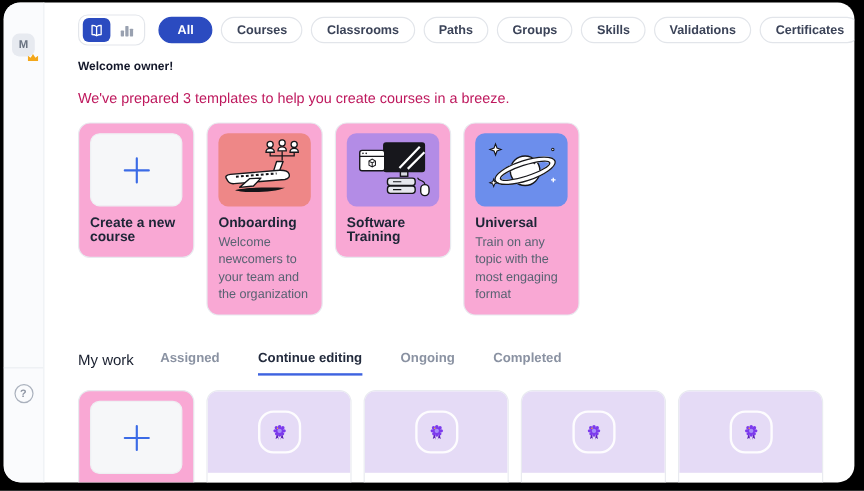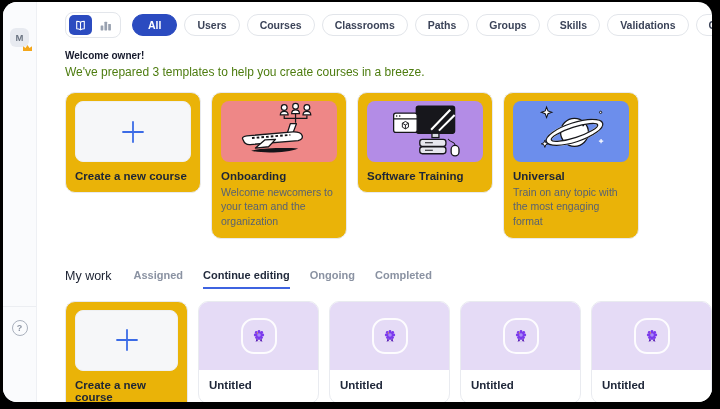--- a/index.html
+++ b/index.html
@@ -33,25 +33,25 @@
   .seg{width:23px;height:20px;border-radius:5px;display:flex;align-items:center;
     justify-content:center;border:none;background:transparent;padding:0;cursor:pointer}
   .seg.active{background:var(--blue,#2b4bc0)}
   .seg svg{display:block}
   .pills{display:flex;gap:7px;align-items:center}
   .pill{height:22px;padding:0 12px;border-radius:11px;border:1px solid #e2e5ea;background:#fff;
     font-size:10.5px;font-weight:600;color:#3b4358;display:flex;align-items:center;
     font-family:inherit;white-space:nowrap;cursor:pointer}
   .pill.active{background:var(--blue,#2b4bc0);border-color:var(--blue,#2b4bc0);color:#fff;padding:0 15px}
   .welcome-title{margin:12px 0 0;font-size:10px;font-weight:700;color:#15192b}
-  .welcome-sub{margin:4px 0 0;font-size:12px;color:#4d7c0f}
+  .welcome-sub{margin:14px 0 0;font-size:12px;color:#be185d}
   
   .cards{display:flex;gap:10px;margin-top:13px;align-items:flex-start}
-  .card{width:136px;box-sizing:border-box;border:1px solid #e8eaef;border-radius:10px;
-    background:#eab308;padding:8px 9px 10px;cursor:pointer}
+  .card{width:97px;box-sizing:border-box;border:1px solid #e8eaef;border-radius:10px;
+    background:#f9a8d4;padding:8px 9px 10px;cursor:pointer}
   .thumb{height:61px;border-radius:8px;display:flex;align-items:center;justify-content:center;overflow:hidden}
   .thumb.create{background:#f6f7f9;border:1px solid #eef0f3;box-sizing:border-box}
   .thumb svg.illu{width:100%;height:100%;display:block}
   .card-title{margin-top:8px;font-size:11.5px;font-weight:700;color:#1d2536}
   .card-desc{margin-top:3px;font-size:10.5px;line-height:1.36;color:#586272}
   
   .mywork{display:flex;align-items:flex-end;gap:22px;margin-top:30px}
   .mywork-title{font-size:12.5px;font-weight:400;color:#1a2030;padding-bottom:6px}
   .tab{font-size:11px;font-weight:600;color:#8a92a2;padding-bottom:6px;
     border-bottom:2px solid transparent;cursor:pointer;white-space:nowrap}
@@ -98,21 +98,20 @@
               <svg width="13" height="13" viewBox="0 0 24 24" fill="#99a1b0">
                 <rect x="3" y="12" width="5" height="9" rx="1"></rect>
                 <rect x="10" y="5" width="5" height="16" rx="1"></rect>
                 <rect x="17" y="9" width="5" height="12" rx="1"></rect>
               </svg>
             </span>
           </button>
         </div>
       <div class="pills" id="pills">
           <button class="pill active">All</button>
-          <button class="pill">Users</button>
           <button class="pill">Courses</button>
           <button class="pill">Classrooms</button>
           <button class="pill">Paths</button>
           <button class="pill">Groups</button>
           <button class="pill">Skills</button>
           <button class="pill">Validations</button>
           <button class="pill">Certificates</button>
         </div>
     </div>
 
@@ -193,21 +192,21 @@
               </g>
             </svg>
           </div>
           <div class="card-title">Universal</div>
           <div class="card-desc">Train on any topic with the most engaging format</div>
         </div>
       </div>
 
     <div class="mywork">
       <span class="mywork-title">My work</span>
-      <div style="display:flex;gap:20px" id="tabs">
+      <div style="display:flex;gap:32px" id="tabs">
           <span class="tab">Assigned</span>
           <span class="tab active">Continue editing</span>
           <span class="tab">Ongoing</span>
           <span class="tab">Completed</span>
         </div>
     </div>
 
     <div class="cards work" id="work-cards">
         <div class="card">
           <div class="thumb create">

